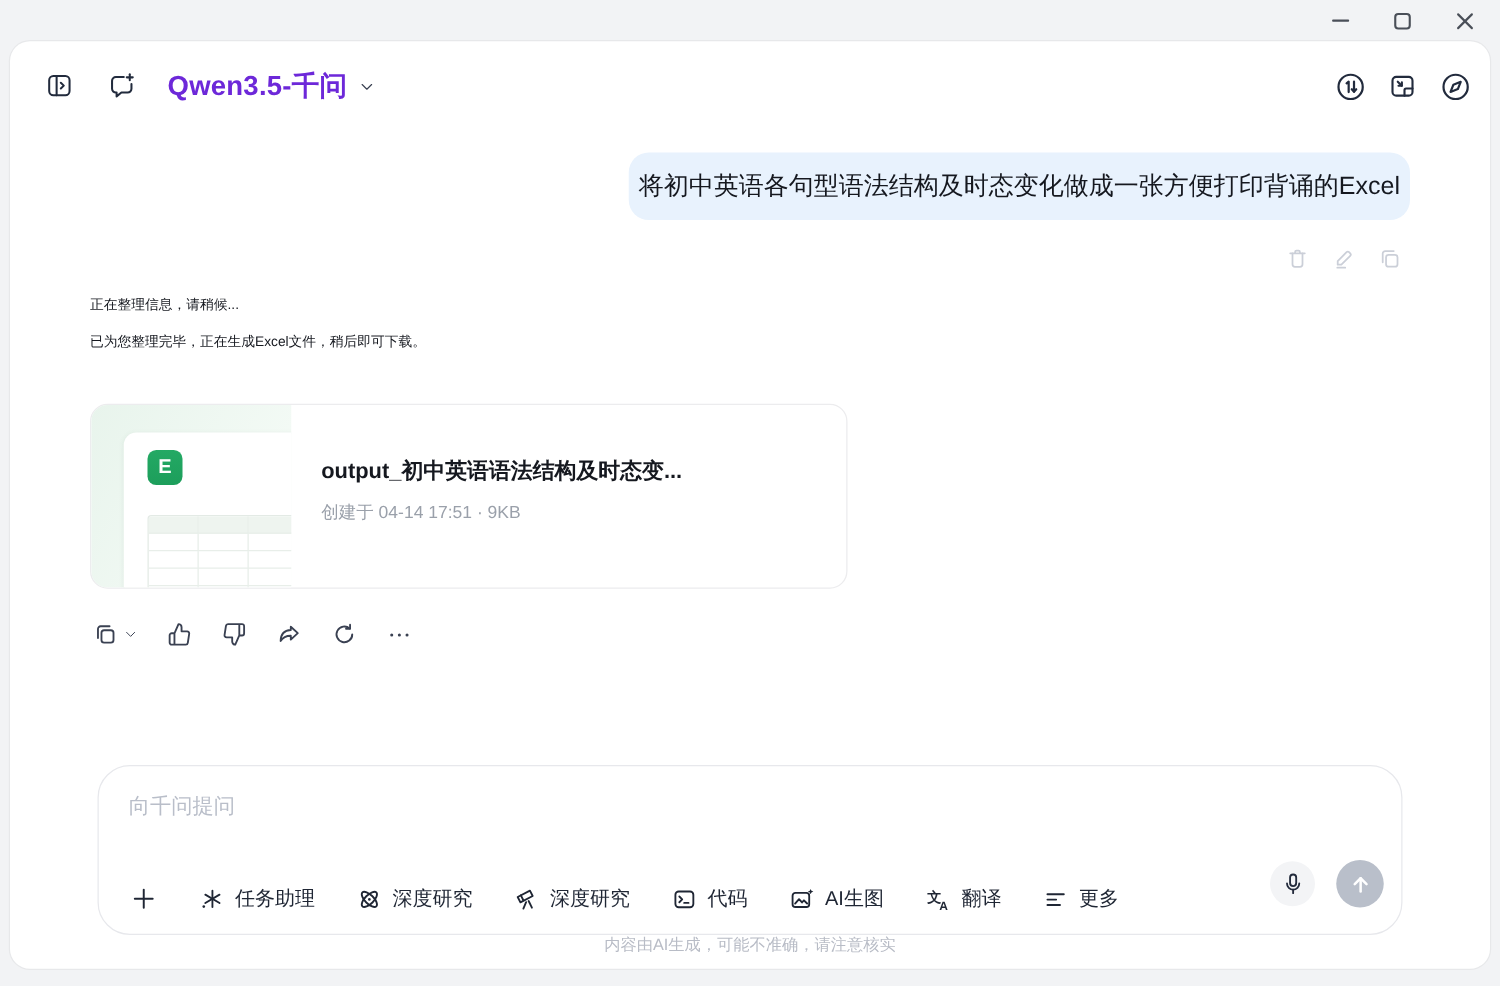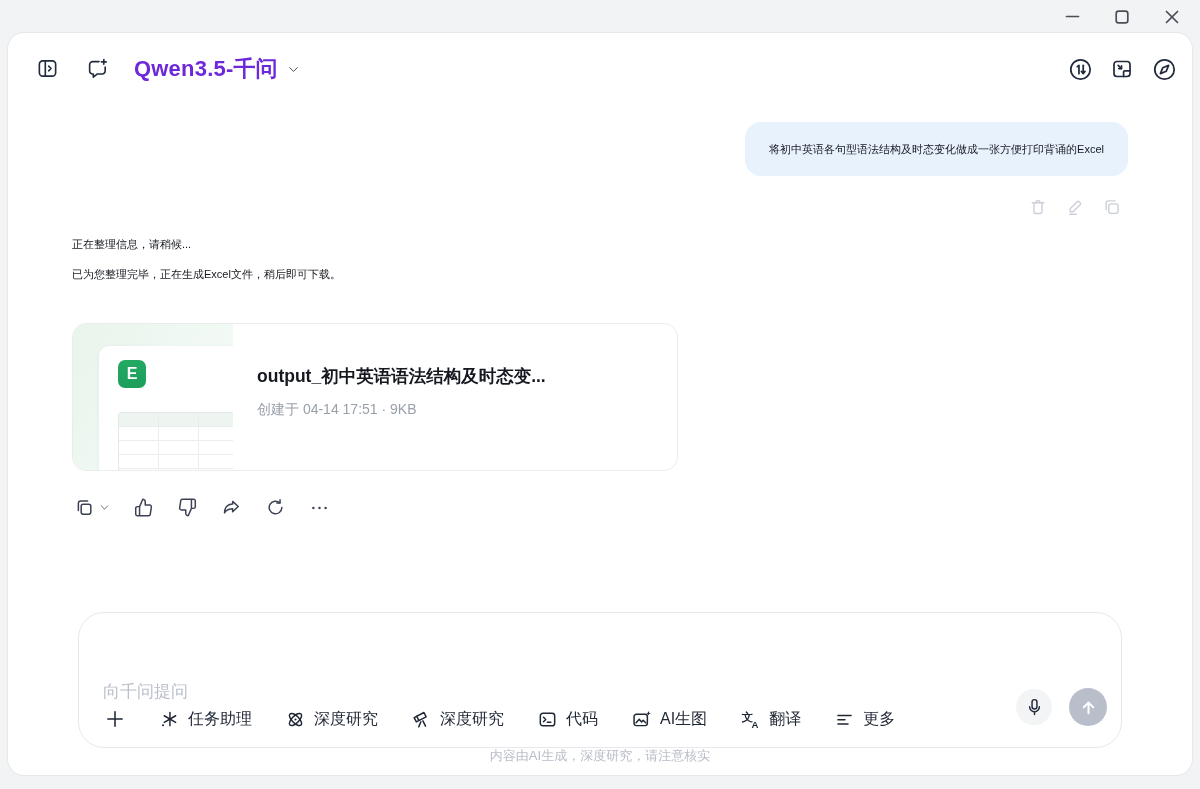--- a/index.html
+++ b/index.html
@@ -29,22 +29,22 @@
   
   .hdr-left { position:absolute; top:24px; left:28px; display:flex; align-items:center; gap:27px; color:#222b3d; }
   .hdr-icon { width:23px; height:23px; cursor:pointer; }
   .hdr-title-wrap { position:absolute; top:21px; left:126px; display:flex; align-items:center; gap:9px; cursor:pointer; }
   .hdr-title { font-size:22px; font-weight:700; color:#6d28d9; letter-spacing:.2px; }
   .hdr-right { position:absolute; top:24px; right:17px; display:flex; align-items:center; gap:19px; color:#222b3d; }
 
   
   .user-bubble {
     position:absolute; top:89px; right:64px; max-width:700px;
-    background:#e8f2fd; border-radius:16px; padding:14px 24px;
-    font-size:11px; line-height:26px; color:#15181f;
+    background:#e8f2fd; border-radius:16px; padding:14px 8px;
+    font-size:20px; line-height:26px; color:#15181f;
   }
   .msg-actions { position:absolute; top:164px; right:70px; display:flex; align-items:center; gap:17px; color:#cbcfd8; }
   .msg-actions .ic { width:20px; height:20px; cursor:pointer; }
 
   .assistant-text { position:absolute; top:197px; left:64px; font-size:11px; color:#15181f; line-height:28px; }
   .assistant-text p + p { margin-top:2px; }
 
   
   .file-card {
     position:absolute; left:64px; top:290px; width:606px; height:148px;
@@ -83,21 +83,21 @@
   .copy-group { display:flex; align-items:center; gap:4px; cursor:pointer; }
 
   
   .composer {
     position:absolute; left:70px; top:579px; width:1044px; height:136px;
     border:1.5px solid #e7e8ec; border-radius:26px; background:#fff;
   }
   .composer-input {
     position:absolute; left:24px; top:22px; right:130px;
     font-size:17px; color:#0f172a; border:none; outline:none; background:transparent;
-    font-family:Liberation Mono, monospace; width:860px;margin-top:48px;
+    font-family:Liberation Serif, serif; width:860px;
   }
   .composer-input::placeholder { color:#b9bec9; }
   .tool-row { position:absolute; left:25px; bottom:17px; display:flex; align-items:center; gap:33px; color:#1f2634; }
   .tool-item { display:flex; align-items:center; gap:8px; font-size:16px; font-weight:500; cursor:pointer; white-space:nowrap; }
   .tool-item .ic { width:21px; height:21px; }
   .plus-btn { width:22px; height:22px; cursor:pointer; color:#1f2634; }
   .mic-btn {
     position:absolute; right:69px; bottom:22px; width:36px; height:36px; border-radius:50%;
     background:#f3f4f6; color:#232b3c; display:flex; align-items:center; justify-content:center; cursor:pointer;
   }
@@ -368,14 +368,14 @@
         </svg>
     </div>
     <div class="send-btn">
       <svg viewBox="0 0 24 24" width="21" height="21" fill="none" stroke="#ffffff" stroke-width="2.3" stroke-linecap="round" stroke-linejoin="round">
           <line x1="12" y1="18.5" x2="12" y2="6.5"></line>
           <polyline points="6.6,11.8 12,6.4 17.4,11.8"></polyline>
         </svg>
     </div>
   </div>
 
-  <div class="footer-note">内容由AI生成，深度研究，请注意核实</div>
+  <div class="footer-note">内容由AI生成，可能不准确，请注意核实</div>
 </div>
 
 </body></html>

